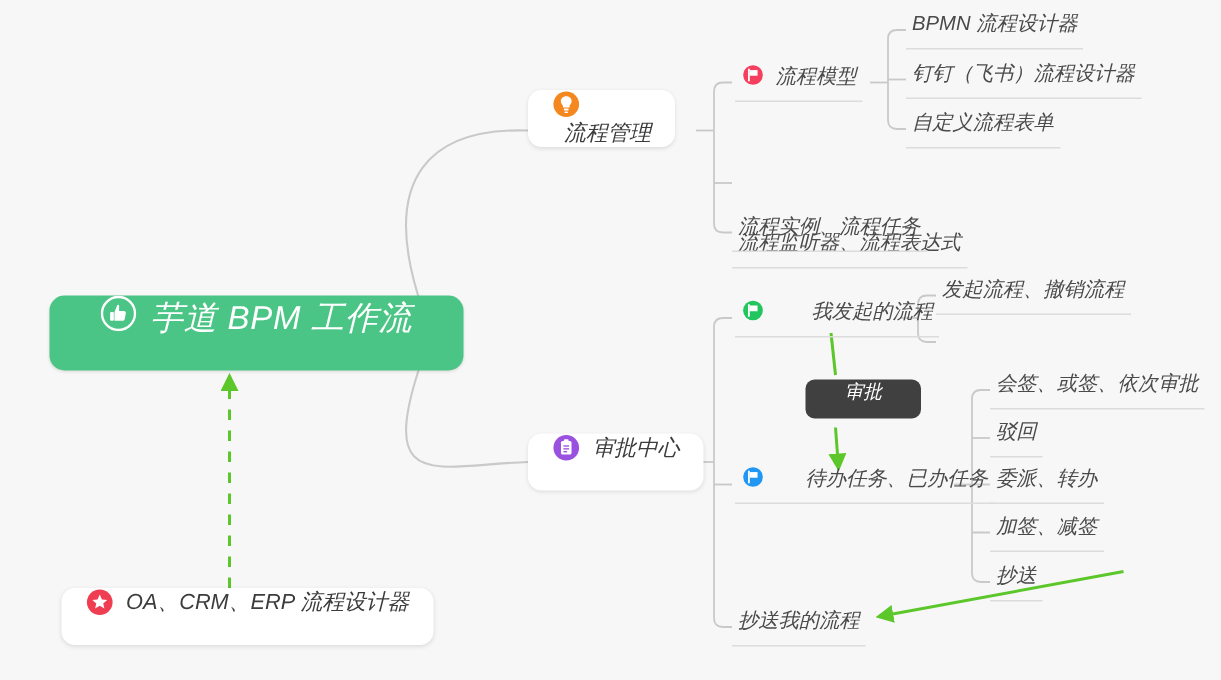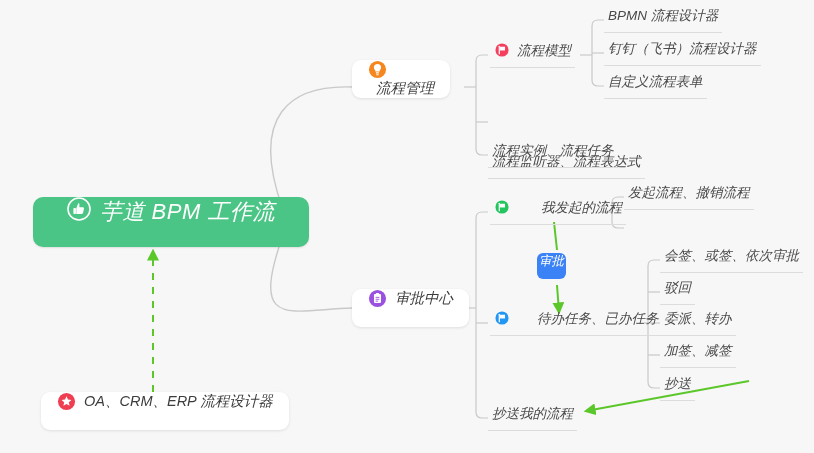--- a/index.html
+++ b/index.html
@@ -67,24 +67,24 @@
     height: 26px;
   }
   .leaf-label {
     color: #4a4a4a;
     font-size: 13.5px;
   }
   .leaf-label.with-icon { margin-left: 7px; }
 
   
   .chip-node {
-    background: #3b82f6;
+    background: #404040;
     border-radius: 6px;
     height: 26px;
-    padding: 0 2px;
+    padding: 0 26px;
     justify-content: center;
   }
   .chip-label {
     color: #ffffff;
     font-size: 12.5px;
   }
 
   
   .icon {
     display: inline-flex;

